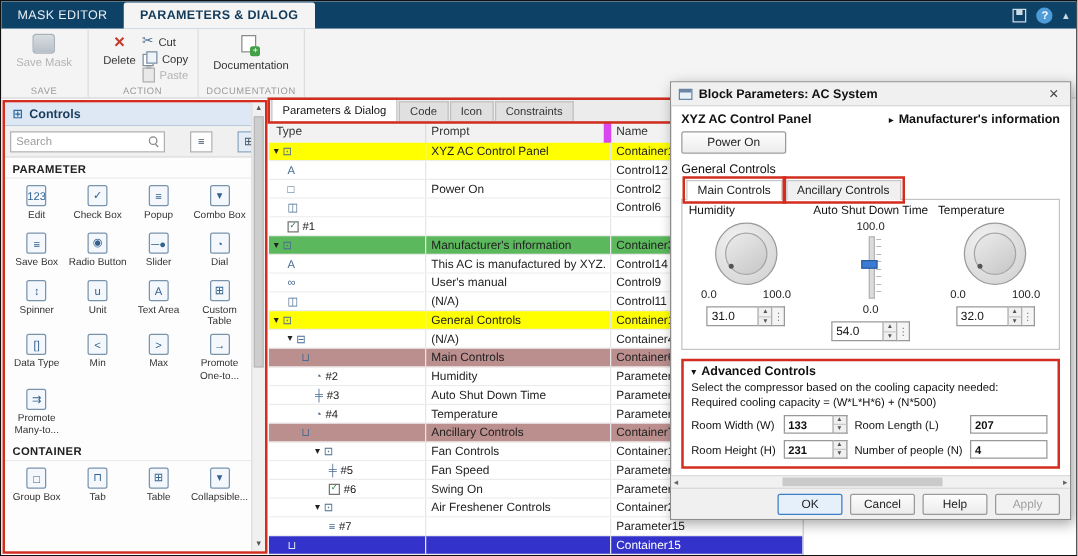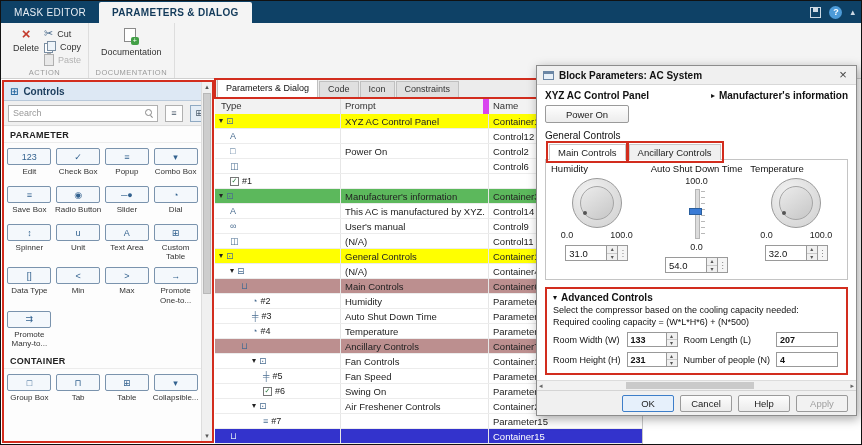--- a/index.html
+++ b/index.html
@@ -42,32 +42,32 @@
   .icon-preview{width:19px;height:14px;border:1px solid #5e81a8;background:#fff;position:relative;display:inline-block;margin-top:1px;}
   .icon-preview::before{content:"";position:absolute;left:0;top:0;right:0;height:4px;background:#9db8d6;}
 
   
   .main{position:absolute;left:0;top:78px;right:0;bottom:0;background:#fff;}
 
   
   .controls-panel{position:absolute;left:1px;top:1px;width:212px;bottom:1px;background:#fbfbfb;border:2px solid var(--annot);overflow:hidden;}
   .cp-header{height:19px;background:#dde8f4;border-bottom:1px solid #b9c9da;display:flex;align-items:center;gap:5px;padding:0 6px;font-size:10px;font-weight:bold;color:#1a3c5c;}
   .cp-grid-icon{color:#2d6ca2;font-size:10px;}
-  .cp-search-row{height:25px;display:flex;gap:7px;padding:3px 4px;align-items:center;background:#f0f0f0;border-bottom:1px solid #ddd;}
+  .cp-search-row{height:25px;display:flex;gap:20px;padding:3px 4px;align-items:center;background:#f0f0f0;border-bottom:1px solid #ddd;}
   .cp-search{flex:1;height:17px;background:#fff;border:1px solid #b0b0b0;display:flex;align-items:center;justify-content:space-between;padding:0 4px;font-size:9px;color:#999;}
   .mag-icon{width:8px;height:8px;position:relative;display:inline-block;}
   .mag-icon::before{content:"";position:absolute;left:0;top:0;width:5px;height:5px;border:1px solid #888;border-radius:50%;}
   .mag-icon::after{content:"";position:absolute;right:0;bottom:0;width:3px;height:1px;background:#888;transform:rotate(45deg);}
   .view-btn{width:18px;height:17px;border:1px solid #b0b0b0;background:#fdfdfd;display:flex;align-items:center;justify-content:center;font-size:9px;color:#456;}
   .view-btn.active{background:#e4edf6;border-color:#8fa9c2;}
   #palette{position:absolute;top:45px;bottom:0;left:0;right:11px;overflow:hidden;background:#fdfdfd;}
   .cp-sec-header{font-size:9px;font-weight:bold;color:#222;padding:3px 6px 2px;border-bottom:1px solid #ececec;letter-spacing:.3px;}
   .cp-items{display:grid;grid-template-columns:repeat(4,1fr);padding:2px 1px;}
   .cp-item{display:flex;flex-direction:column;align-items:center;gap:2px;padding:3px 1px;min-height:38px;}
-  .pi{width:44px;height:17px;border:1px solid #7a93ad;border-radius:2px;background:#f4f8fc;color:#33628f;font-size:9px;display:flex;align-items:center;justify-content:center;overflow:hidden;}
+  .pi{width:16px;height:17px;border:1px solid #7a93ad;border-radius:2px;background:#f4f8fc;color:#33628f;font-size:9px;display:flex;align-items:center;justify-content:center;overflow:hidden;}
   .cp-item-label{font-size:8px;color:#333;text-align:center;line-height:1.15;}
   .cp-scroll{position:absolute;right:0;top:0;bottom:0;width:11px;background:#f0f0f0;border-left:1px solid #ddd;}
   .cps-up,.cps-down{position:absolute;left:0;right:0;height:10px;font-size:7px;text-align:center;color:#555;line-height:10px;}
   .cps-up{top:0;} .cps-down{bottom:0;}
   .cps-thumb{position:absolute;top:11px;height:56%;left:1px;right:1px;background:#cdcdcd;border:1px solid #b8b8b8;}
 
   
   .table-panel{position:absolute;left:214px;top:0;width:428px;bottom:0;border-right:1px solid #c8c8c8;background:#fff;}
   .editor-tabs{height:19px;background:#ececec;border-bottom:1px solid #c6c6c6;display:flex;align-items:flex-end;padding-left:2px;outline:2px solid var(--annot);outline-offset:-1px;}
   .etab{height:16px;line-height:15px;padding:0 8px;font-size:9px;color:#333;background:#e0e0e0;border:1px solid #c0c0c0;border-bottom:none;margin-right:1px;white-space:nowrap;}
@@ -150,20 +150,27 @@
     <div class="tb-tab active">PARAMETERS &amp; DIALOG</div>
     <div class="tb-right">
       <span class="qa-save"></span>
       <span class="qa-help">?</span>
       <span class="qa-chev">▴</span>
     </div>
   </div>
 
   <div class="toolstrip">
     <div class="ts-group">
+      <div class="ts-bigbtn disabled">
+        <span class="icon-savemask"></span>
+        <span class="lbl">Save Mask</span>
+      </div>
+      <div class="ts-section">SAVE</div>
+    </div>
+    <div class="ts-group">
       <div class="ts-bigbtn">
         <span class="icon-delete">×</span>
         <span class="lbl">Delete</span>
       </div>
       <div class="ts-smallcol">
         <div class="ts-smallbtn">
           <span class="icon-cut">✂</span>
           <span>Cut</span>
         </div>
         <div class="ts-smallbtn">

